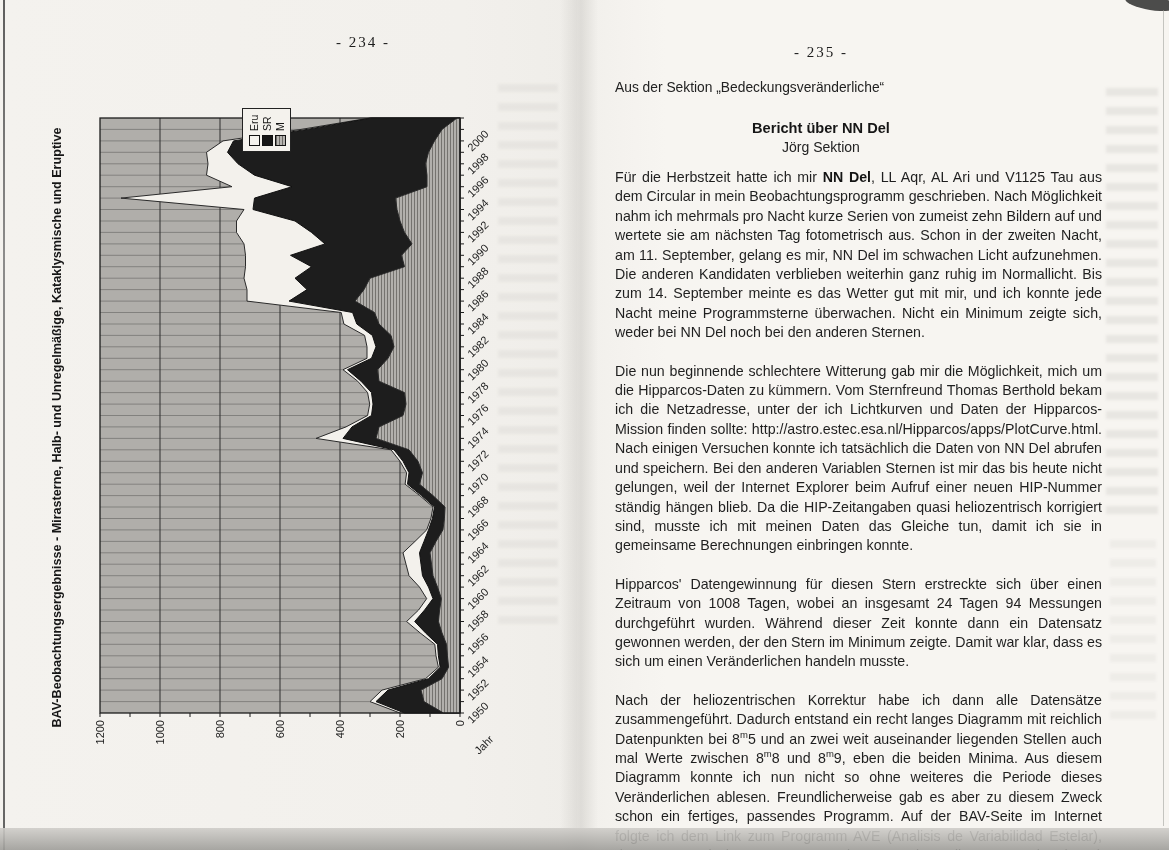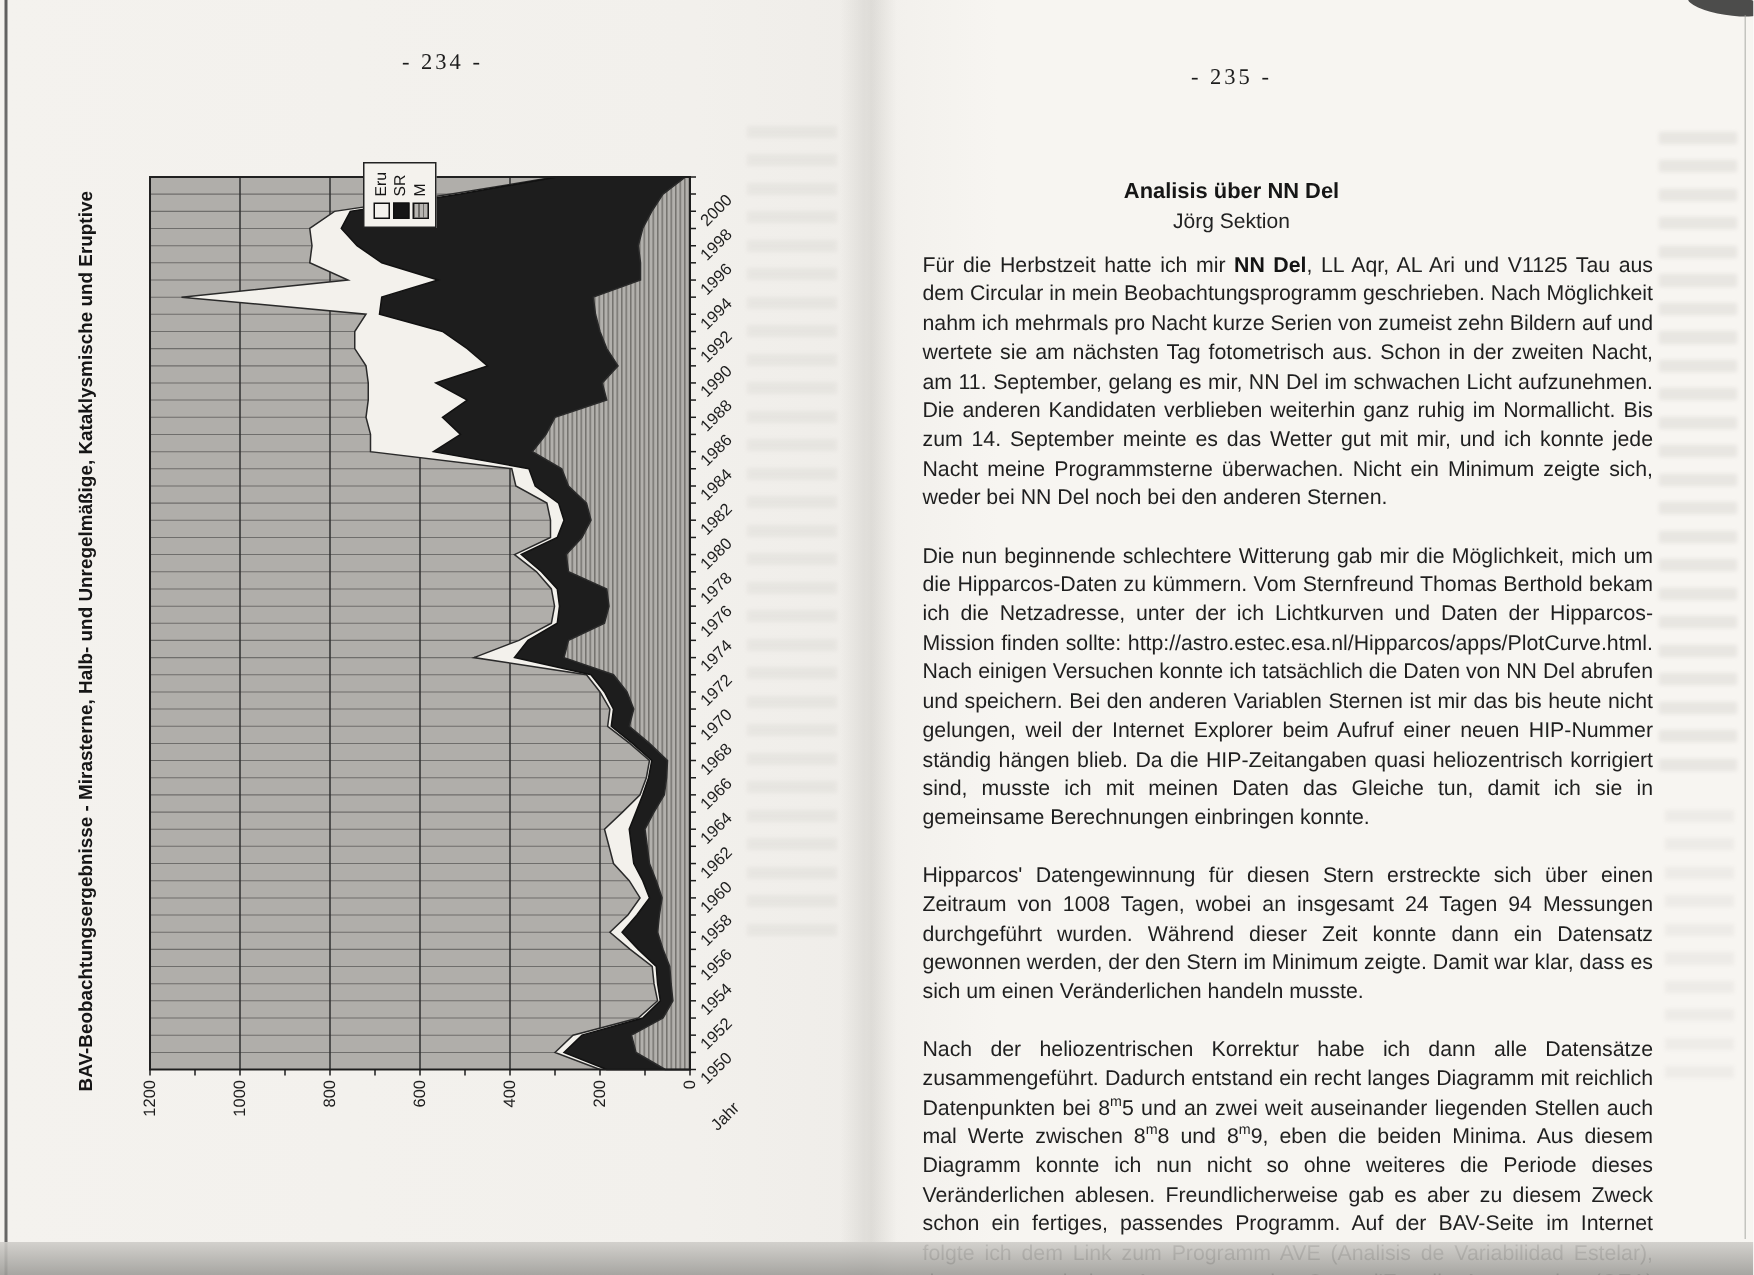--- a/index.html
+++ b/index.html
@@ -4,21 +4,21 @@
 <style>
   html,body{margin:0;padding:0;background:#ffffff;}
   .canvas{position:relative;width:1169px;height:850px;background:#f6f4f0;overflow:hidden;
           font-family:"Liberation Sans",sans-serif;color:#1e1e1e;}
   
   .page{position:absolute;top:0;height:850px;}
   .page-left{left:0;width:578px;background:linear-gradient(90deg,#f4f2ee 0%,#f2f0ec 80%,#efede9 100%);}
   .page-right{left:577px;width:591px;background:linear-gradient(90deg,#f1efeb 0%,#f7f5f1 15%,#f7f5f1 100%);}
   .pagenum{position:absolute;font-family:"Liberation Serif",serif;font-size:15px;letter-spacing:2px;
            color:#1c1c1c;text-align:center;}
-  .pagenum-left{top:34px;left:200px;width:190px;}
+  .pagenum-left{top:34px;left:200px;width:190px;text-align:right;}
   .pagenum-right{top:44px;left:38px;width:412px;}
   
   .section-line{position:absolute;top:80px;left:38px;width:487px;font-size:13.8px;color:#222;}
   .doc-title{position:absolute;top:120px;left:38px;width:412px;text-align:center;font-size:14.6px;font-weight:bold;color:#161616;}
   .doc-author{position:absolute;top:139px;left:38px;width:412px;text-align:center;font-size:14px;color:#222;}
   .body-paragraphs{position:absolute;top:168px;left:38px;width:487px;}
   .body-paragraphs p{margin:0 0 19px 0;font-size:14.2px;line-height:19.4px;text-align:justify;
                      color:#1f1f1f;overflow-wrap:break-word;}
   .body-paragraphs b{font-weight:bold;color:#141414;}
   .body-paragraphs sup{font-size:9.5px;line-height:0;vertical-align:super;}
@@ -247,21 +247,22 @@
         <div class="year-label" style="left: 556px; top: 423px;">1994</div>
         <div class="year-label" style="left: 579px; top: 423px;">1996</div>
         <div class="year-label" style="left: 602px; top: 423px;">1998</div>
         <div class="year-label" style="left: 625px; top: 423px;">2000</div>
         <div class="xaxis-title" style="left: 22px; top: 430px;">Jahr</div>
       </div>
   </div>
 
   <div class="page page-right">
     <div class="pagenum pagenum-right">- 235 -</div>
-    <div class="doc-title">Analisis über NN Del</div>
+    <div class="section-line">Aus der Sektion „Bedeckungsveränderliche“</div>
+    <div class="doc-title">Bericht über NN Del</div>
     <div class="doc-author">Jörg Sektion</div>
     <div class="body-paragraphs" id="body-paragraphs">
         <p><span>Für die Herbstzeit hatte ich mir </span><b>NN Del</b><span>, LL Aqr, AL Ari und V1125 Tau aus dem Circular in mein Beobachtungsprogramm geschrieben. Nach Möglichkeit nahm ich mehrmals pro Nacht kurze Serien von zumeist zehn Bildern auf und wertete sie am nächsten Tag fotometrisch aus. Schon in der zweiten Nacht, am 11. September, gelang es mir, NN Del im schwachen Licht aufzunehmen. Die anderen Kandidaten verblieben weiterhin ganz ruhig im Normallicht. Bis zum 14. September meinte es das Wetter gut mit mir, und ich konnte jede Nacht meine Programmsterne überwachen. Nicht ein Minimum zeigte sich, weder bei NN Del noch bei den anderen Sternen.</span></p>
         <p><span>Die nun beginnende schlechtere Witterung gab mir die Möglichkeit, mich um die Hipparcos-Daten zu kümmern. Vom Sternfreund Thomas Berthold bekam ich die Netzadresse, unter der ich Lichtkurven und Daten der Hipparcos-Mission finden sollte: http://astro.estec.esa.nl/Hipparcos/apps/PlotCurve.html. Nach einigen Versuchen konnte ich tatsächlich die Daten von NN Del abrufen und speichern. Bei den anderen Variablen Sternen ist mir das bis heute nicht gelungen, weil der Internet Explorer beim Aufruf einer neuen HIP-Nummer ständig hängen blieb. Da die HIP-Zeitangaben quasi heliozentrisch korrigiert sind, musste ich mit meinen Daten das Gleiche tun, damit ich sie in gemeinsame Berechnungen einbringen konnte.</span></p>
         <p><span>Hipparcos' Datengewinnung für diesen Stern erstreckte sich über einen Zeitraum von 1008 Tagen, wobei an insgesamt 24 Tagen 94 Messungen durchgeführt wurden. Während dieser Zeit konnte dann ein Datensatz gewonnen werden, der den Stern im Minimum zeigte. Damit war klar, dass es sich um einen Veränderlichen handeln musste.</span></p>
         <p><span>Nach der heliozentrischen Korrektur habe ich dann alle Datensätze zusammengeführt. Dadurch entstand ein recht langes Diagramm mit reichlich Datenpunkten bei 8</span><sup>m</sup><span>5 und an zwei weit auseinander liegenden Stellen auch mal Werte zwischen 8</span><sup>m</sup><span>8 und 8</span><sup>m</sup><span>9, eben die beiden Minima. Aus diesem Diagramm konnte ich nun nicht so ohne weiteres die Periode dieses Veränderlichen ablesen. Freundlicherweise gab es aber zu diesem Zweck schon ein fertiges, passendes Programm. Auf der BAV-Seite im Internet folgte ich dem Link zum Programm AVE (Analisis de Variabilidad Estelar), das von spanischen Astronomen der Grup d'Estudis Astronomics (GEA) erstellt wurde. Neben der spanischen gab es auch eine englische Version.</span></p>
       </div>
   </div>
 
   <div class="artifact gutter-shadow"></div>

